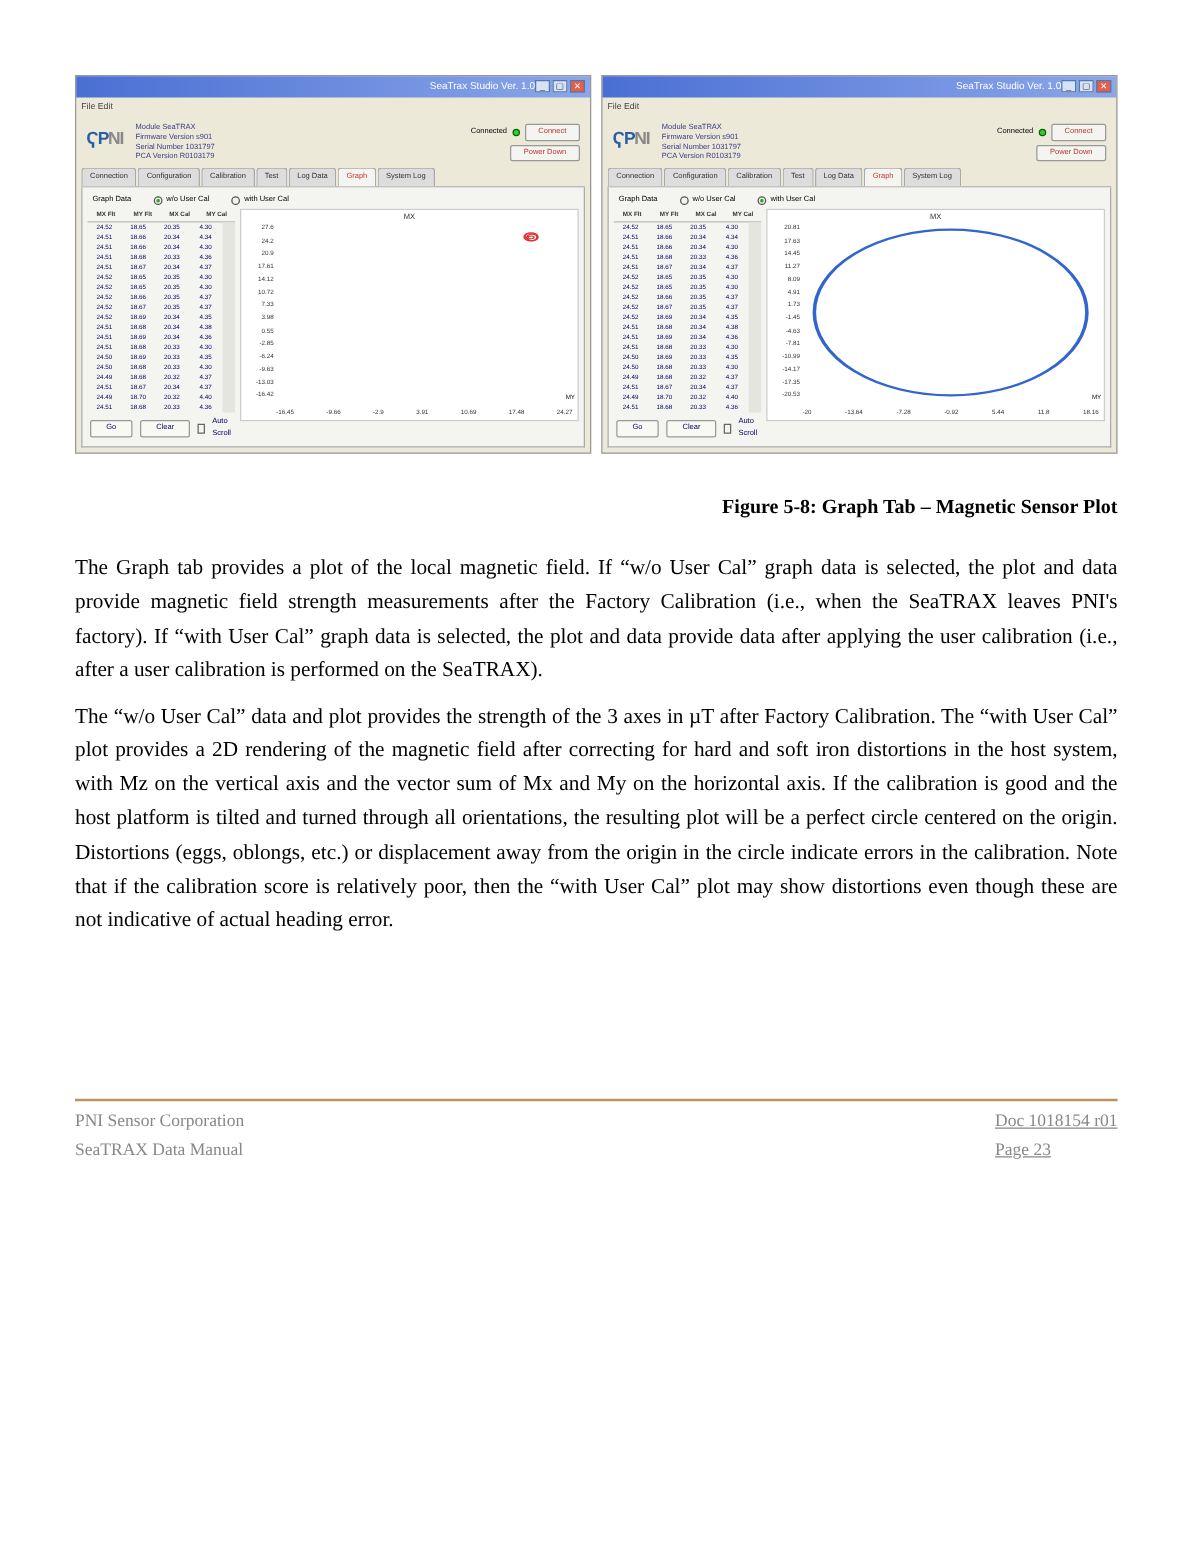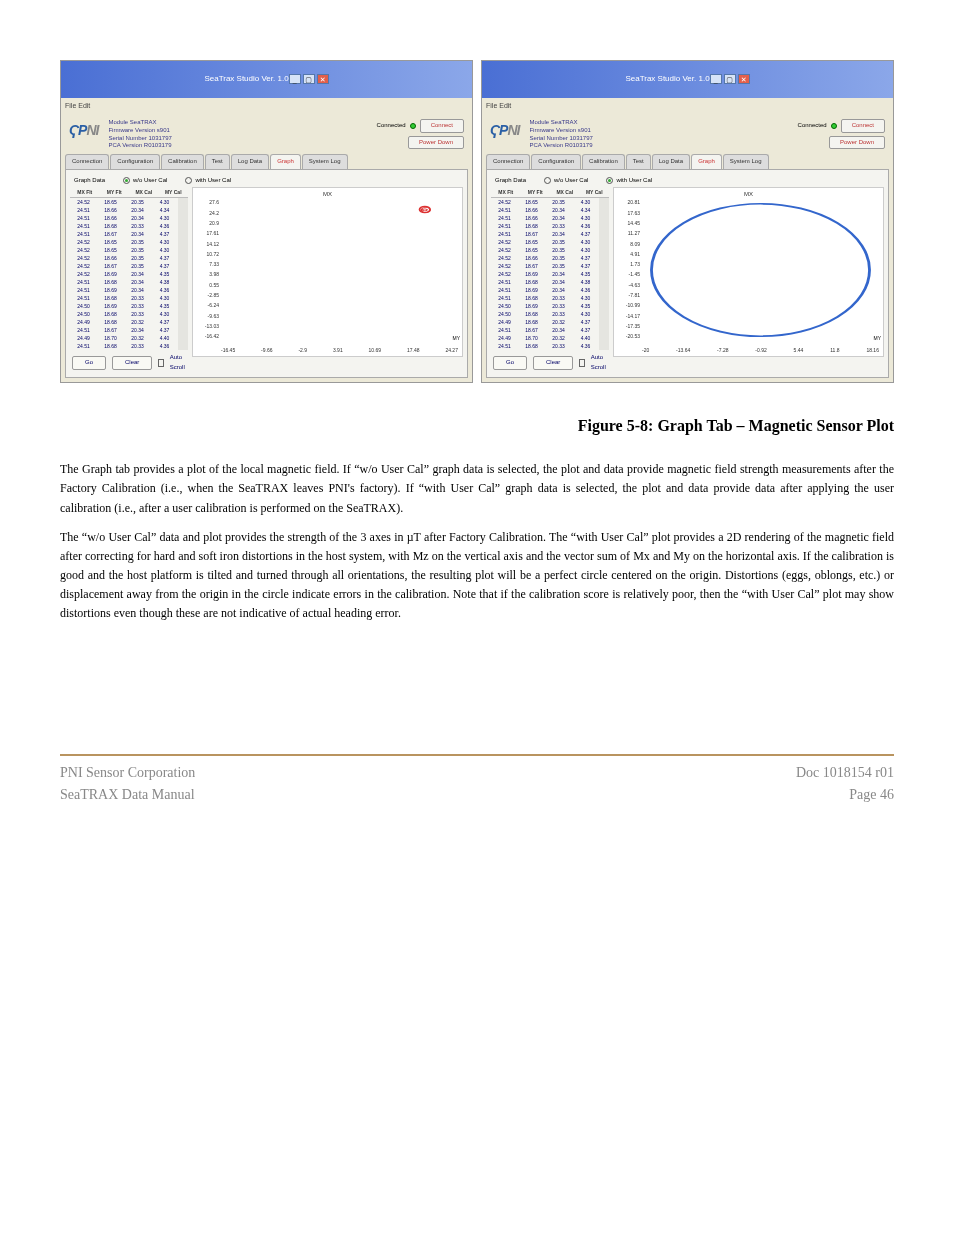--- a/index.html
+++ b/index.html
@@ -23,38 +23,37 @@
     background: #ece9d8;
     font-family: Arial, sans-serif;
     font-size: 7px;
     color: #000;
     position: relative;
   }
   .titlebar {
     background: linear-gradient(to right, #4a6fd4, #8ba7e9);
     color: #fff;
     font-size: 8px;
-    padding: 12px 4px;
+    padding: 2px 4px;
     display: flex;
-    justify-content: center;
+    justify-content: flex-end;
     align-items: center;
   }
   .tb-right { display: flex; gap: 2px; }
   .tb-btn { width: 12px; height: 10px; background: #d6e3f7; border: 1px solid #5577aa; display: flex; align-items:center; justify-content:center; font-size:7px; color:#333;}
   .tb-close { background: #e35f4a; color:#fff; }
   .menu { font-size: 7px; padding: 2px 4px; color: #444; }
   .header-block {
     display: flex;
     align-items: flex-start;
     padding: 6px 8px 4px 8px;
     gap: 10px;
   }
   .logo {
     font-weight: bold;
-    font-style: italic;
     color: #2a5fa5;
     font-size: 14px;
     letter-spacing: -1px;
   }
   .logo span { color: #888; }
   .info { font-size: 6px; color: #3a3a8a; line-height: 1.3; }
   .conn-block { margin-left: auto; display:flex; flex-direction:column; gap:3px; align-items:flex-end;}
   .conn-row { display:flex; align-items:center; gap:4px; font-size:6px;}
   .led { width:6px; height:6px; border-radius:50%; background:#3c3; border:1px solid #060;}
   .btn-sm { border:1px solid #999; background:#f4f4f0; color:#b33; padding:1px 10px; font-size:6px; border-radius:2px;}
@@ -85,21 +84,21 @@
   .plot-axis-l { position:absolute; left:2px; top:10px; bottom:16px; width:24px; display:flex; flex-direction:column; justify-content:space-between; font-size:5px; text-align:right; color:#333;}
   .plot-axis-b { position:absolute; left:28px; right:4px; bottom:2px; display:flex; justify-content:space-between; font-size:5px; color:#333;}
   .plot-area { position:absolute; left:28px; right:4px; top:10px; bottom:14px; }
   .plot-xlabel { position:absolute; right:2px; bottom:14px; font-size:5px;}
   svg.line { width:100%; height:100%; }
   .ctrl-row { display:flex; align-items:center; gap:6px; font-size:6px; padding:3px 2px 0 2px;}
   .ctrl-btn { border:1px solid #999; background:#f9f9f4; padding:1px 12px; border-radius:2px;}
   .chk { width:8px; height:8px; border:1px solid #666; display:inline-block;}
   .caption { text-align:right; font-weight:bold; font-size:16px; margin:10px 0 22px 0;}
   .body-text p { margin-bottom: 10px; text-align: justify;}
-  .body-text { font-size:12px;}
+  .body-text { font-size:17px;}
   .footer { margin-top: 130px; display:flex; justify-content:space-between; font-size:14px; color:#888; border-top: 2px solid #b9945f; padding-top: 6px; gap: 28px;}
 </style>
 </head>
 <body>
 
 <div class="figure-row">
 
   <div class="fig">
     <div class="titlebar">
       <span>SeaTrax Studio Ver. 1.0</span>
@@ -560,17 +559,17 @@
     <span>If “with User Cal” graph data is selected, the plot and data provide data after applying the user calibration (i.e., after a user calibration is performed on the SeaTRAX).</span>
   </p>
   <p>The “w/o  User Cal” data and plot provides the strength of the 3 axes in µT after Factory Calibration.  The “with User Cal” plot provides a 2D rendering of the magnetic field after correcting for hard and soft iron distortions in the host system, with Mz on the vertical axis and the vector sum of Mx and My on the horizontal axis.  If the calibration is good and the host platform is tilted and turned through all orientations, the resulting plot will be a perfect circle centered on the origin.  Distortions (eggs, oblongs, etc.) or displacement away from the origin in the circle indicate errors in the calibration.  Note that if the calibration score is relatively poor, then the “with User Cal” plot may show distortions even though these are not indicative of actual heading error.</p>
 </div>
 
 <div class="footer">
   <div>
     <div>PNI Sensor Corporation</div>
     <div>SeaTRAX Data Manual</div>
   </div>
-  <div style="text-align:right;">
+  <div style="text-align:left;text-decoration:underline;">
     <div>Doc 1018154 r01</div>
-    <div>Page 46</div>
+    <div>Page 23</div>
   </div>
 </div>
 
 </body></html>

